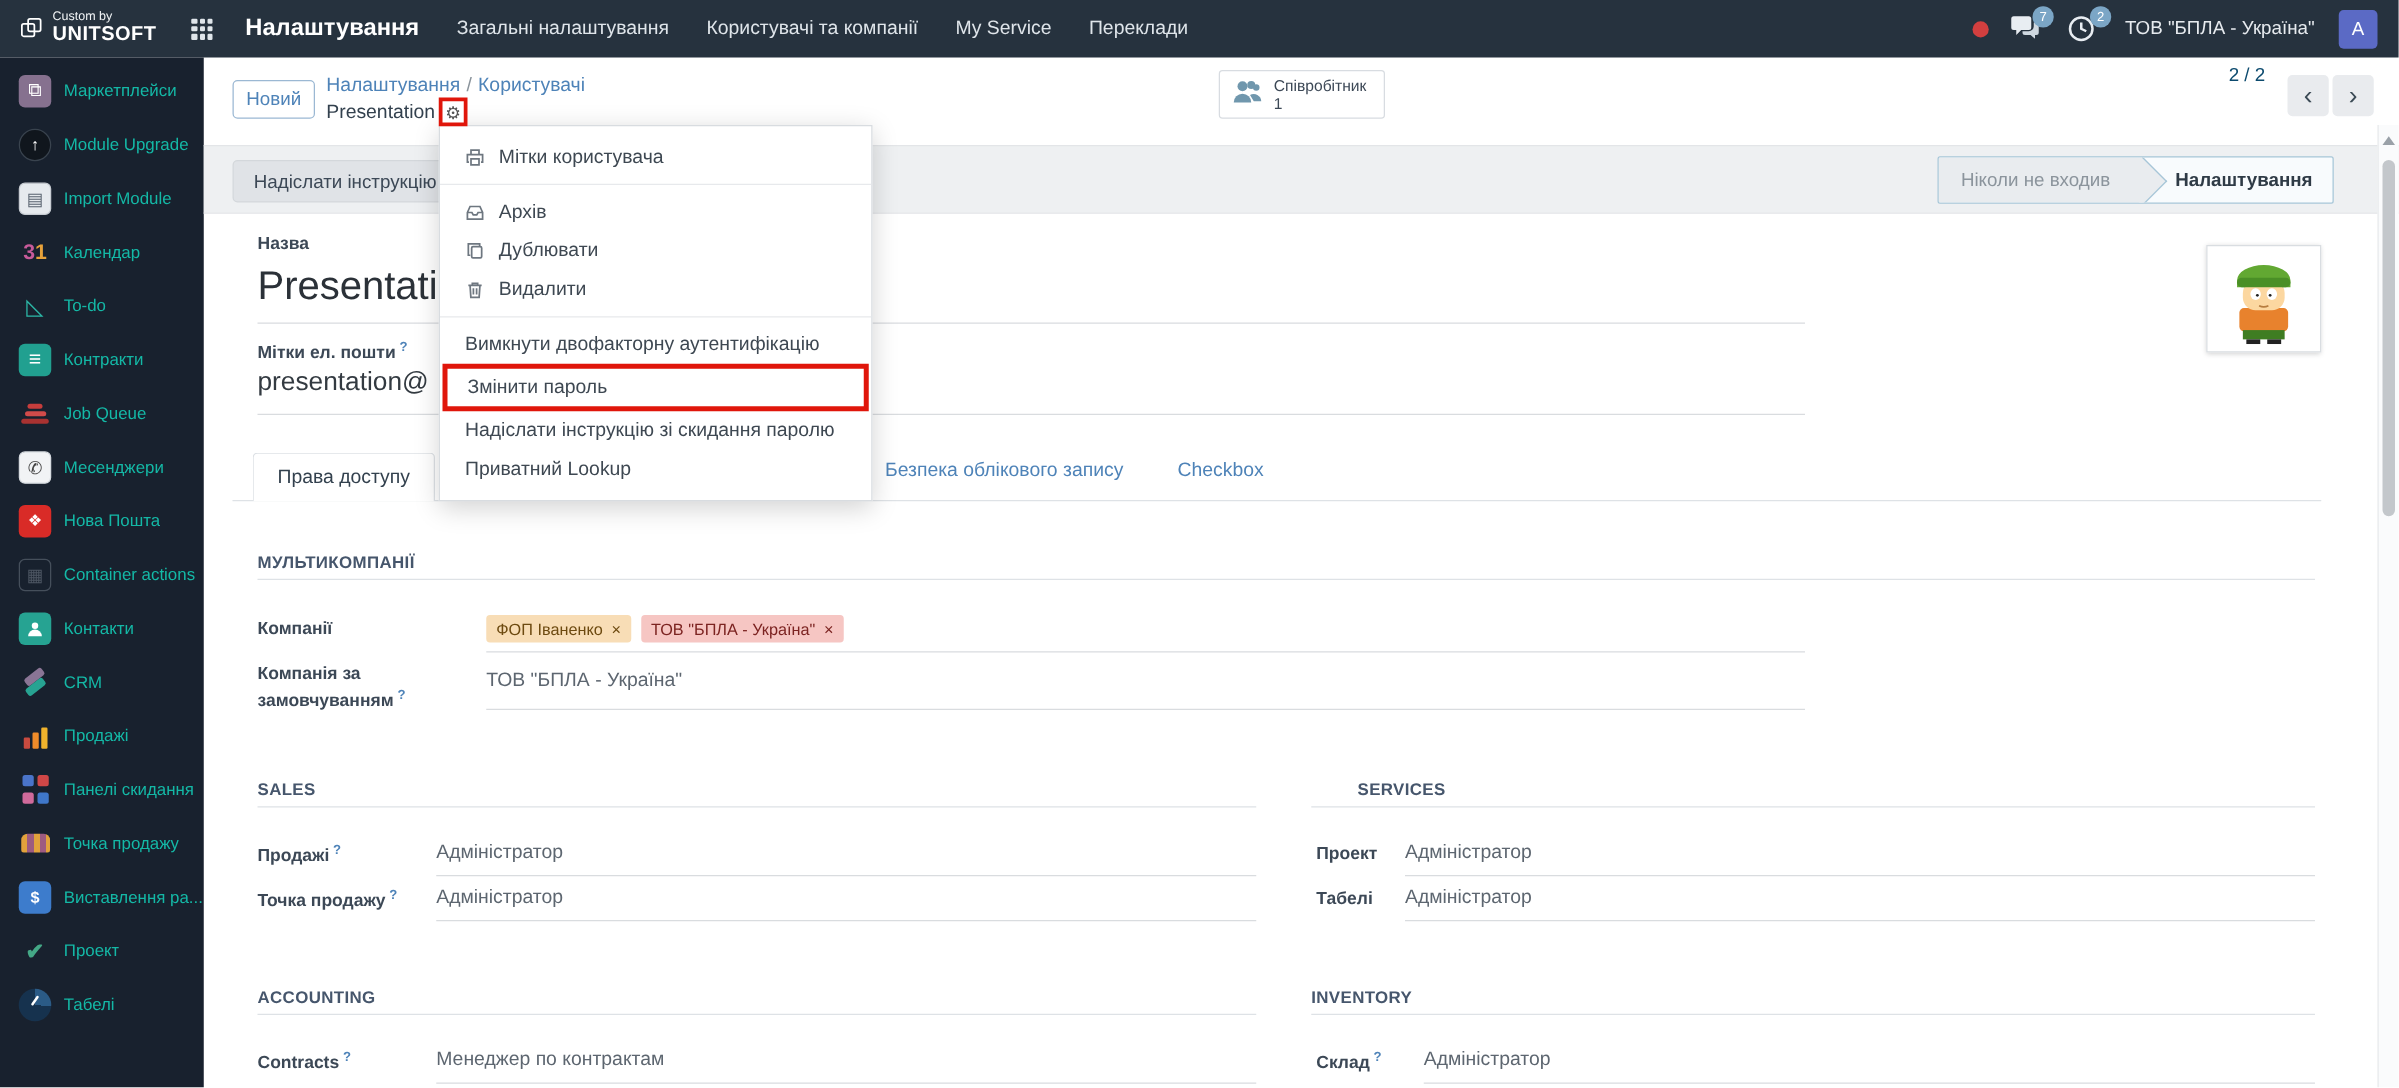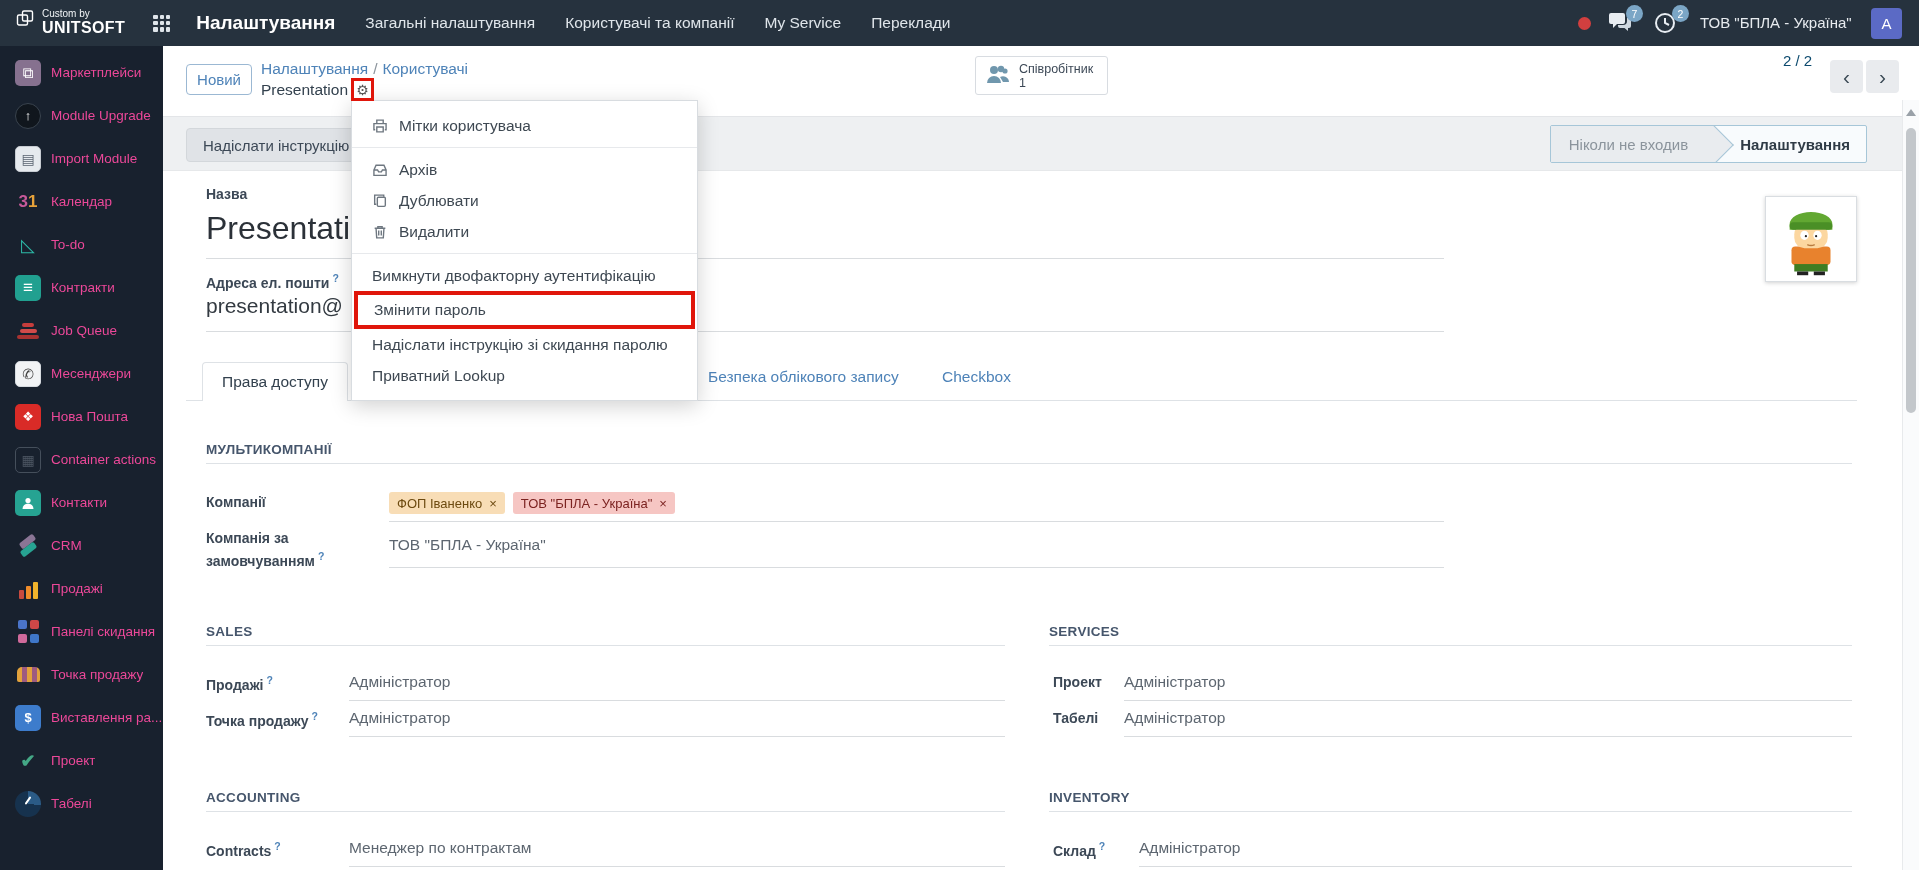--- a/index.html
+++ b/index.html
@@ -2,40 +2,40 @@
 <html><head>
 <meta charset="utf-8">
 <style>
   *{box-sizing:border-box;margin:0;padding:0}
   html,body{width:1919px;height:870px;overflow:hidden;font-family:"Liberation Sans",sans-serif;background:#fff}
   #app{position:relative;width:1919px;height:870px;overflow:hidden}
   .line{position:absolute;height:1px;background:#d9dcdf}
 
   
   .topbar{position:absolute;left:0;top:0;width:1919px;height:46px;background:#26323e;display:flex;align-items:center;color:#e7ebef}
-  .logo{display:flex;gap:7px;margin-left:16px;flex:0 0 auto}
+  .logo{display:flex;align-items:center;gap:7px;margin-left:16px;flex:0 0 auto}
   .logo svg{display:block}
   .logo-txt{line-height:1.05}
   .logo-l1{font-size:10px;color:#f2f5f7}
   .logo-l2{font-size:16px;font-weight:700;letter-spacing:.4px;color:#fff}
   .grid-icon{margin-left:28px;width:17px;height:17px;display:grid;grid-template-columns:repeat(3,1fr);gap:2px;cursor:pointer}
   .grid-icon span{background:#dfe5ea;border-radius:1px}
   .appname{margin-left:26px;font-size:19px;font-weight:600;color:#fff;cursor:pointer}
   .topmenu{display:flex;gap:30px;margin-left:30px;font-size:15.5px;color:#dfe5ea}
   .topmenu .tm{cursor:pointer;white-space:nowrap}
   .recdot{position:absolute;left:1578px;top:17px;width:13px;height:13px;border-radius:50%;background:#d23f3f}
   .tb-ico{position:absolute;top:11px;width:26px;height:24px}
   .badge{position:absolute;top:-6px;right:-9px;min-width:17px;height:17px;border-radius:9px;background:#7ba6c6;color:#fff;font-size:10.5px;display:flex;align-items:center;justify-content:center;padding:0 3px}
   .company-name{position:absolute;left:1700px;top:14px;font-size:15px;color:#e7ebef;white-space:nowrap;cursor:pointer}
   .tb-avatar{position:absolute;left:1871px;top:8px;width:31px;height:31px;border-radius:4px;background:#5b6ac5;color:#fff;font-size:15px;display:flex;align-items:center;justify-content:center;cursor:pointer}
 
   
   .sidebar{position:absolute;left:0;top:46px;width:163px;height:824px;background:#18212e;padding-top:5px}
   .sb-item{height:43px;display:flex;align-items:center;gap:10px;padding-left:15px;cursor:pointer}
-  .sb-label{font-size:13.5px;color:#ec4899;white-space:nowrap;overflow:hidden;max-width:112px}
+  .sb-label{font-size:13.5px;color:#14b8a6;white-space:nowrap;overflow:hidden;max-width:112px}
   .sic{width:26px;height:26px;border-radius:5px;flex:0 0 26px;display:flex;align-items:center;justify-content:center;position:relative;font-size:14px}
   .ic-market{background:#86718f;color:#fff}.ic-market::before{content:"⧉";font-size:15px}
   .ic-discuss span{width:20px;height:19px;background:#ee7f2d;border-radius:50% 50% 50% 12%}
   .ic-upgrade{background:#10161d;border:1px solid #39434e;border-radius:50%;color:#fff;font-weight:700}.ic-upgrade::before{content:"↑";font-size:13px}
   .ic-import{background:#e6eaee;color:#5a6470;border:1px solid #c7ccd2}.ic-import::before{content:"▤";font-size:14px}
   .ic-calendar{font-weight:800;font-size:17px}.ic-calendar b{color:#c75a9a}.ic-calendar i{color:#e7a23a;font-style:normal}
   .ic-todo{color:#2cb7a6}.ic-todo::before{content:"◺";font-size:18px}
   .ic-contracts{background:#21a090;color:#fff;font-weight:700}.ic-contracts::before{content:"≡";font-size:17px}
   .ic-jobqueue{flex-direction:column;gap:2px}.ic-jobqueue span{display:block;height:4px;border-radius:2px;background:#c63d3c}
   .jq1{width:12px}.jq2{width:17px;background:#d14b4a!important}.jq3{width:22px;background:#a83231!important}
@@ -304,21 +304,21 @@
     <div class="statewidget">
       <span class="sw-left">Ніколи не входив</span>
       <span class="sw-right">Налаштування</span>
     </div>
   </div>
 
   <div class="flabel" style="left:206px;top:186px">Назва</div>
   <div class="bigname">Presentation</div>
   <div class="line" style="left:206px;top:258px;width:1238px"></div>
 
-  <div class="flabel" style="left:206px;top:272px"><span>Адреса ел. пошти</span><sup class="help">?</sup></div>
+  <div class="flabel" style="left:206px;top:272px"><span>Мітки ел. пошти</span><sup class="help">?</sup></div>
   <div class="email">presentation@</div>
   <div class="line" style="left:206px;top:331px;width:1238px"></div>
 
   <div class="avatar-card">
     <svg width="84" height="78" viewBox="0 0 90 84">
       <rect x="0" y="0" width="90" height="84" fill="#ffffff"></rect>
       <rect x="24" y="50" width="42" height="20" rx="4" fill="#e8822d"></rect>
       <rect x="27" y="69" width="36" height="8" fill="#3f7d22"></rect>
       <rect x="30" y="77" width="12" height="4" fill="#222"></rect>
       <rect x="48" y="77" width="12" height="4" fill="#222"></rect>
@@ -354,21 +354,21 @@
   </div>
   <div class="line" style="left:389px;top:521px;width:1055px"></div>
 
   <div class="flabel" style="left:206px;top:530px"><span>Компанія за</span></div>
   <div class="flabel" style="left:206px;top:550px"><span>замовчуванням</span><sup class="help">?</sup></div>
   <div class="fvalue" style="left:389px;top:536px">ТОВ "БПЛА - Україна"</div>
   <div class="line" style="left:389px;top:567px;width:1055px"></div>
 
   <div class="sect" style="left:206px;top:624px">SALES</div>
   <div class="line" style="left:206px;top:645px;width:799px;background:#dee2e6"></div>
-  <div class="sect" style="left:1049px;top:624px">SERVICES</div>
+  <div class="sect" style="left:1086px;top:624px">SERVICES</div>
   <div class="line" style="left:1049px;top:645px;width:803px;background:#dee2e6"></div>
 
   <div class="flabel" style="left:206px;top:674px"><span>Продажі</span><sup class="help">?</sup></div>
   <div class="fvalue" style="left:349px;top:673px">Адміністратор</div>
   <div class="line" style="left:349px;top:700px;width:656px"></div>
 
   <div class="flabel" style="left:206px;top:710px"><span>Точка продажу</span><sup class="help">?</sup></div>
   <div class="fvalue" style="left:349px;top:709px">Адміністратор</div>
   <div class="line" style="left:349px;top:736px;width:656px"></div>
 

